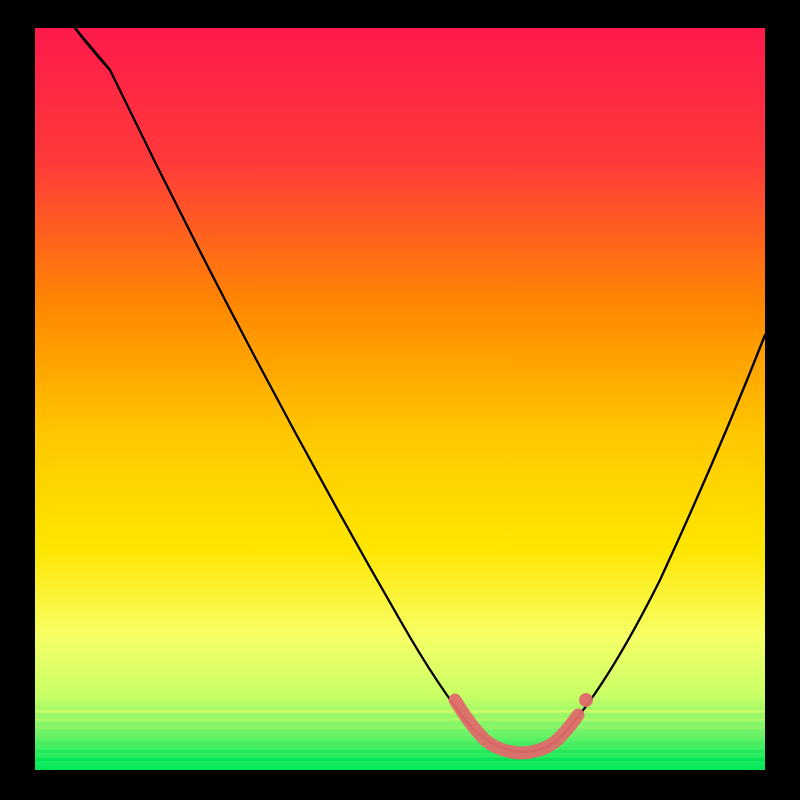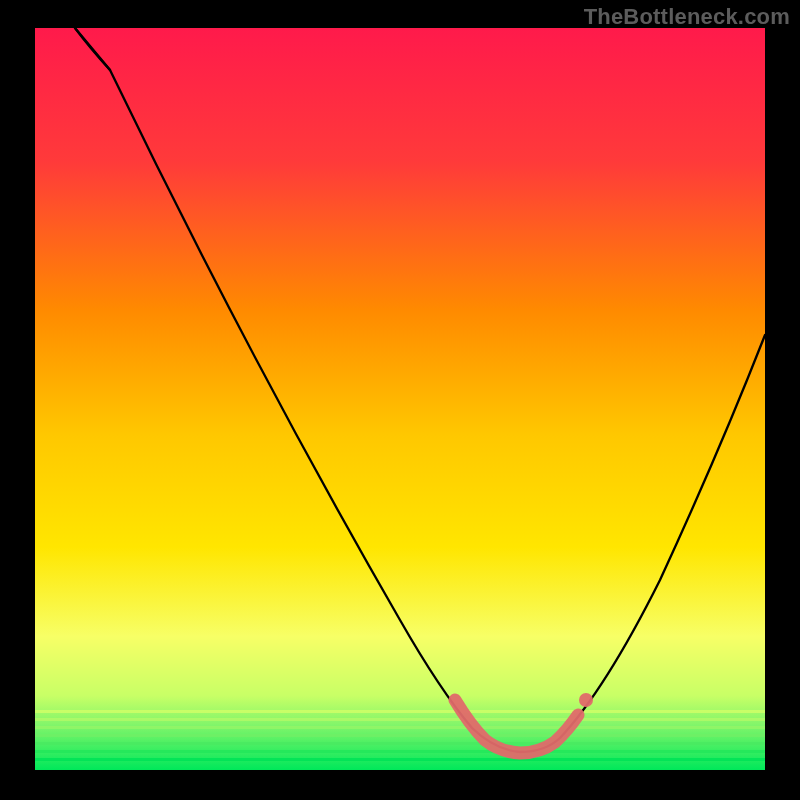--- a/index.html
+++ b/index.html
@@ -86,15 +86,14 @@
                Q 470 725 485 740
                Q 500 752 520 753
                Q 540 753 555 742
                Q 568 730 578 715" fill="none" stroke="#e06a6a" stroke-width="13" stroke-linecap="round" stroke-linejoin="round" opacity="0.95"></path>
 
       <circle cx="586" cy="700" r="7" fill="#e06a6a" opacity="0.95"></circle>
     </g>
 
   </svg>
 
-  <div class="watermark">TheBottleneck.com</div>
 
 </div>
 
 </body></html>

